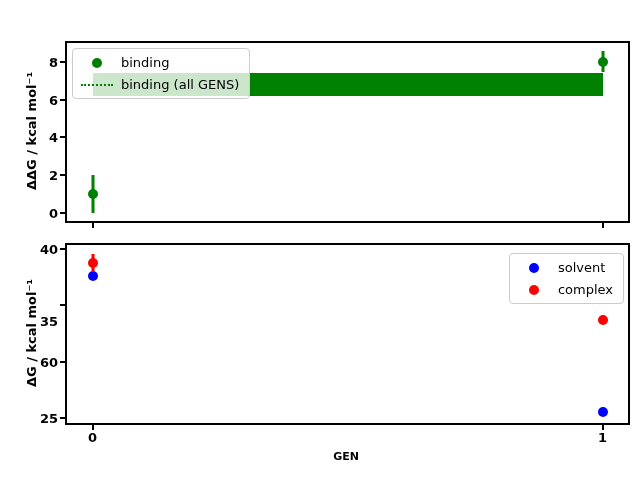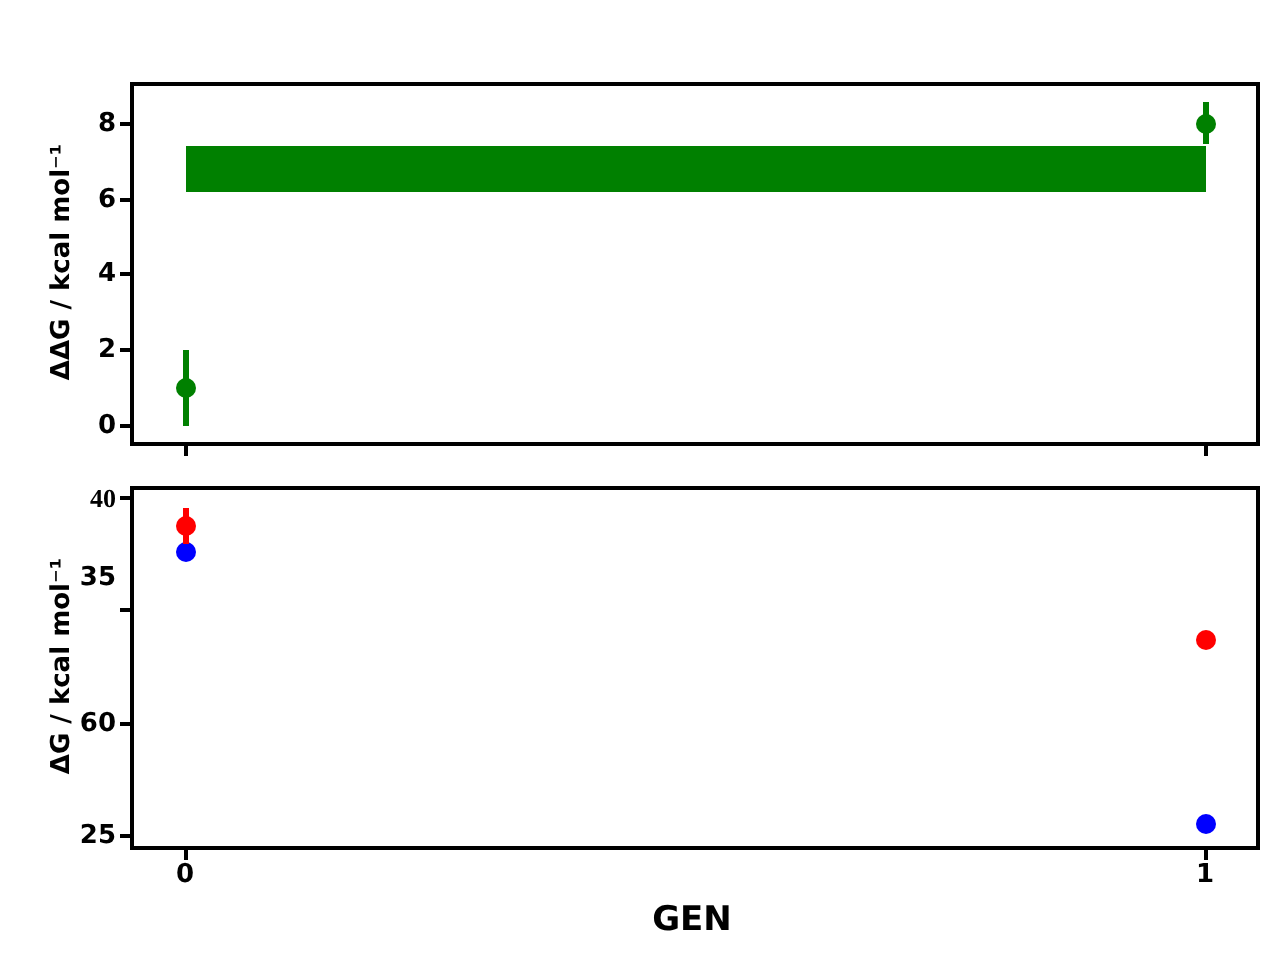--- a/index.html
+++ b/index.html
@@ -18,65 +18,93 @@
   .xtick{position:absolute;top:calc(100% + 2px);width:2px;height:5px;background:#000;}
   .yticklabel{position:absolute;right:calc(100% + 9px);transform:translateY(-50%);
               font-size:13px;font-weight:bold;line-height:1;}
   .xticklabel{position:absolute;top:calc(100% + 8px);transform:translateX(-50%);
               font-size:13px;font-weight:bold;line-height:1;}
   .ylabel{position:absolute;left:31px;transform:translate(-50%,-50%) rotate(-90deg);
           white-space:nowrap;font-size:13px;font-weight:bold;}
   #ylabel0{top:131px;}
   #ylabel1{top:333px;}
   .xlabel{position:absolute;left:346px;top:450px;transform:translateX(-50%);
-          font-size:17px;font-weight:bold;}
+          font-size:11px;font-weight:bold;}
   .legend{position:absolute;z-index:2;background:rgba(255,255,255,0.8);
           border:1px solid #ccc;border-radius:4px;padding:6px 10px 6px 8px;
           display:flex;flex-direction:column;gap:7px;font-size:13px;}
   #legend-top{left:5px;top:5px;}
   #legend-bottom{right:4px;top:8px;}
   .legend-row{display:flex;align-items:center;gap:8px;white-space:nowrap;}
   .legend-handle{width:32px;display:flex;justify-content:center;align-items:center;flex:none;}
   .legend-dot{width:10px;height:10px;border-radius:50%;}
   .legend-line{width:32px;height:0;border-top:2px dotted #008000;}
 </style>
 </head>
 <body>
 
 <div class="figure">
 
   <div class="axes" id="ax0">
+    <div class="legend" id="legend-top">
+      <div class="legend-row">
+        <span class="legend-handle">
+          <span class="legend-dot" style="background: rgb(0, 128, 0);"></span>
+        </span>
+        <span>binding</span>
+      </div>
+      <div class="legend-row">
+        <span class="legend-handle">
+          <span class="legend-line" style="border-top-color: rgb(0, 128, 0);"></span>
+        </span>
+        <span>binding (all GENS)</span>
+      </div>
+    </div>
   <div class="band" style="left: 25.5px; width: 510px; top: 30.1376px; height: 22.6032px; background: rgb(0, 128, 0);"></div>
       <div class="ytick" style="top: 168.524px;"></div>
       <div class="yticklabel" style="top: 169.524px;">0</div>
       <div class="ytick" style="top: 130.852px;"></div>
       <div class="yticklabel" style="top: 131.852px;">2</div>
       <div class="ytick" style="top: 93.1799px;"></div>
       <div class="yticklabel" style="top: 94.1799px;">4</div>
       <div class="ytick" style="top: 55.5079px;"></div>
       <div class="yticklabel" style="top: 56.5079px;">6</div>
       <div class="ytick" style="top: 17.836px;"></div>
       <div class="yticklabel" style="top: 18.836px;">8</div>
       <div class="xtick" style="left: 24.5px;"></div>
       <div class="xtick" style="left: 534.5px;"></div>
       <div class="ebar" style="left: 25.5px; top: 131.852px; height: 37.672px; background: rgb(0, 128, 0);"></div>
       <div class="dot" style="left: 25.5px; top: 150.688px; background: rgb(0, 128, 0);"></div>
       <div class="ebar" style="left: 535.5px; top: 8.47619px; height: 20.7196px; background: rgb(0, 128, 0);"></div>
       <div class="dot" style="left: 535.5px; top: 18.836px; background: rgb(0, 128, 0);"></div>
     </div>
 
   <div class="axes" id="ax1">
+    <div class="legend" id="legend-bottom">
+      <div class="legend-row">
+        <span class="legend-handle">
+          <span class="legend-dot" style="background: rgb(0, 0, 255);"></span>
+        </span>
+        <span>solvent</span>
+      </div>
+      <div class="legend-row">
+        <span class="legend-handle">
+          <span class="legend-dot" style="background: rgb(255, 0, 0);"></span>
+        </span>
+        <span>complex</span>
+      </div>
+    </div>
   <div class="ytick" style="top: 172.479px;"></div>
       <div class="yticklabel" style="top: 173.479px; margin-left: 44px;">25</div>
       <div class="ytick" style="top: 115.971px;"></div>
       <div class="yticklabel" style="top: 116.971px;">60</div>
       <div class="ytick" style="top: 59.4635px;"></div>
-      <div class="yticklabel" style="top: 44px;">35</div>
+      <div class="yticklabel" style="top: 76px;">35</div>
       <div class="ytick" style="top: 2.95556px;"></div>
-      <div class="yticklabel" style="top: 3.95556px; font-family: Liberation Serif, serif;">40</div>
+      <div class="yticklabel" style="top: 3.95556px;">40</div>
       <div class="xtick" style="left: 24.5px;"></div>
       <div class="xticklabel" style="left: 25.5px;">0</div>
       <div class="xtick" style="left: 534.5px;"></div>
       <div class="xticklabel" style="left: 535.5px;">1</div>
       <div class="dot" style="left: 25.5px; top: 31.0794px; background: rgb(0, 0, 255);"></div>
       <div class="dot" style="left: 535.5px; top: 166.698px; background: rgb(0, 0, 255);"></div>
       <div class="ebar" style="left: 25.5px; top: 9.04127px; height: 18.0825px; background: rgb(255, 0, 0);"></div>
       <div class="dot" style="left: 25.5px; top: 18.0825px; background: rgb(255, 0, 0);"></div>
       <div class="dot" style="left: 535.5px; top: 75.1556px; background: rgb(255, 0, 0);"></div>
     </div>

